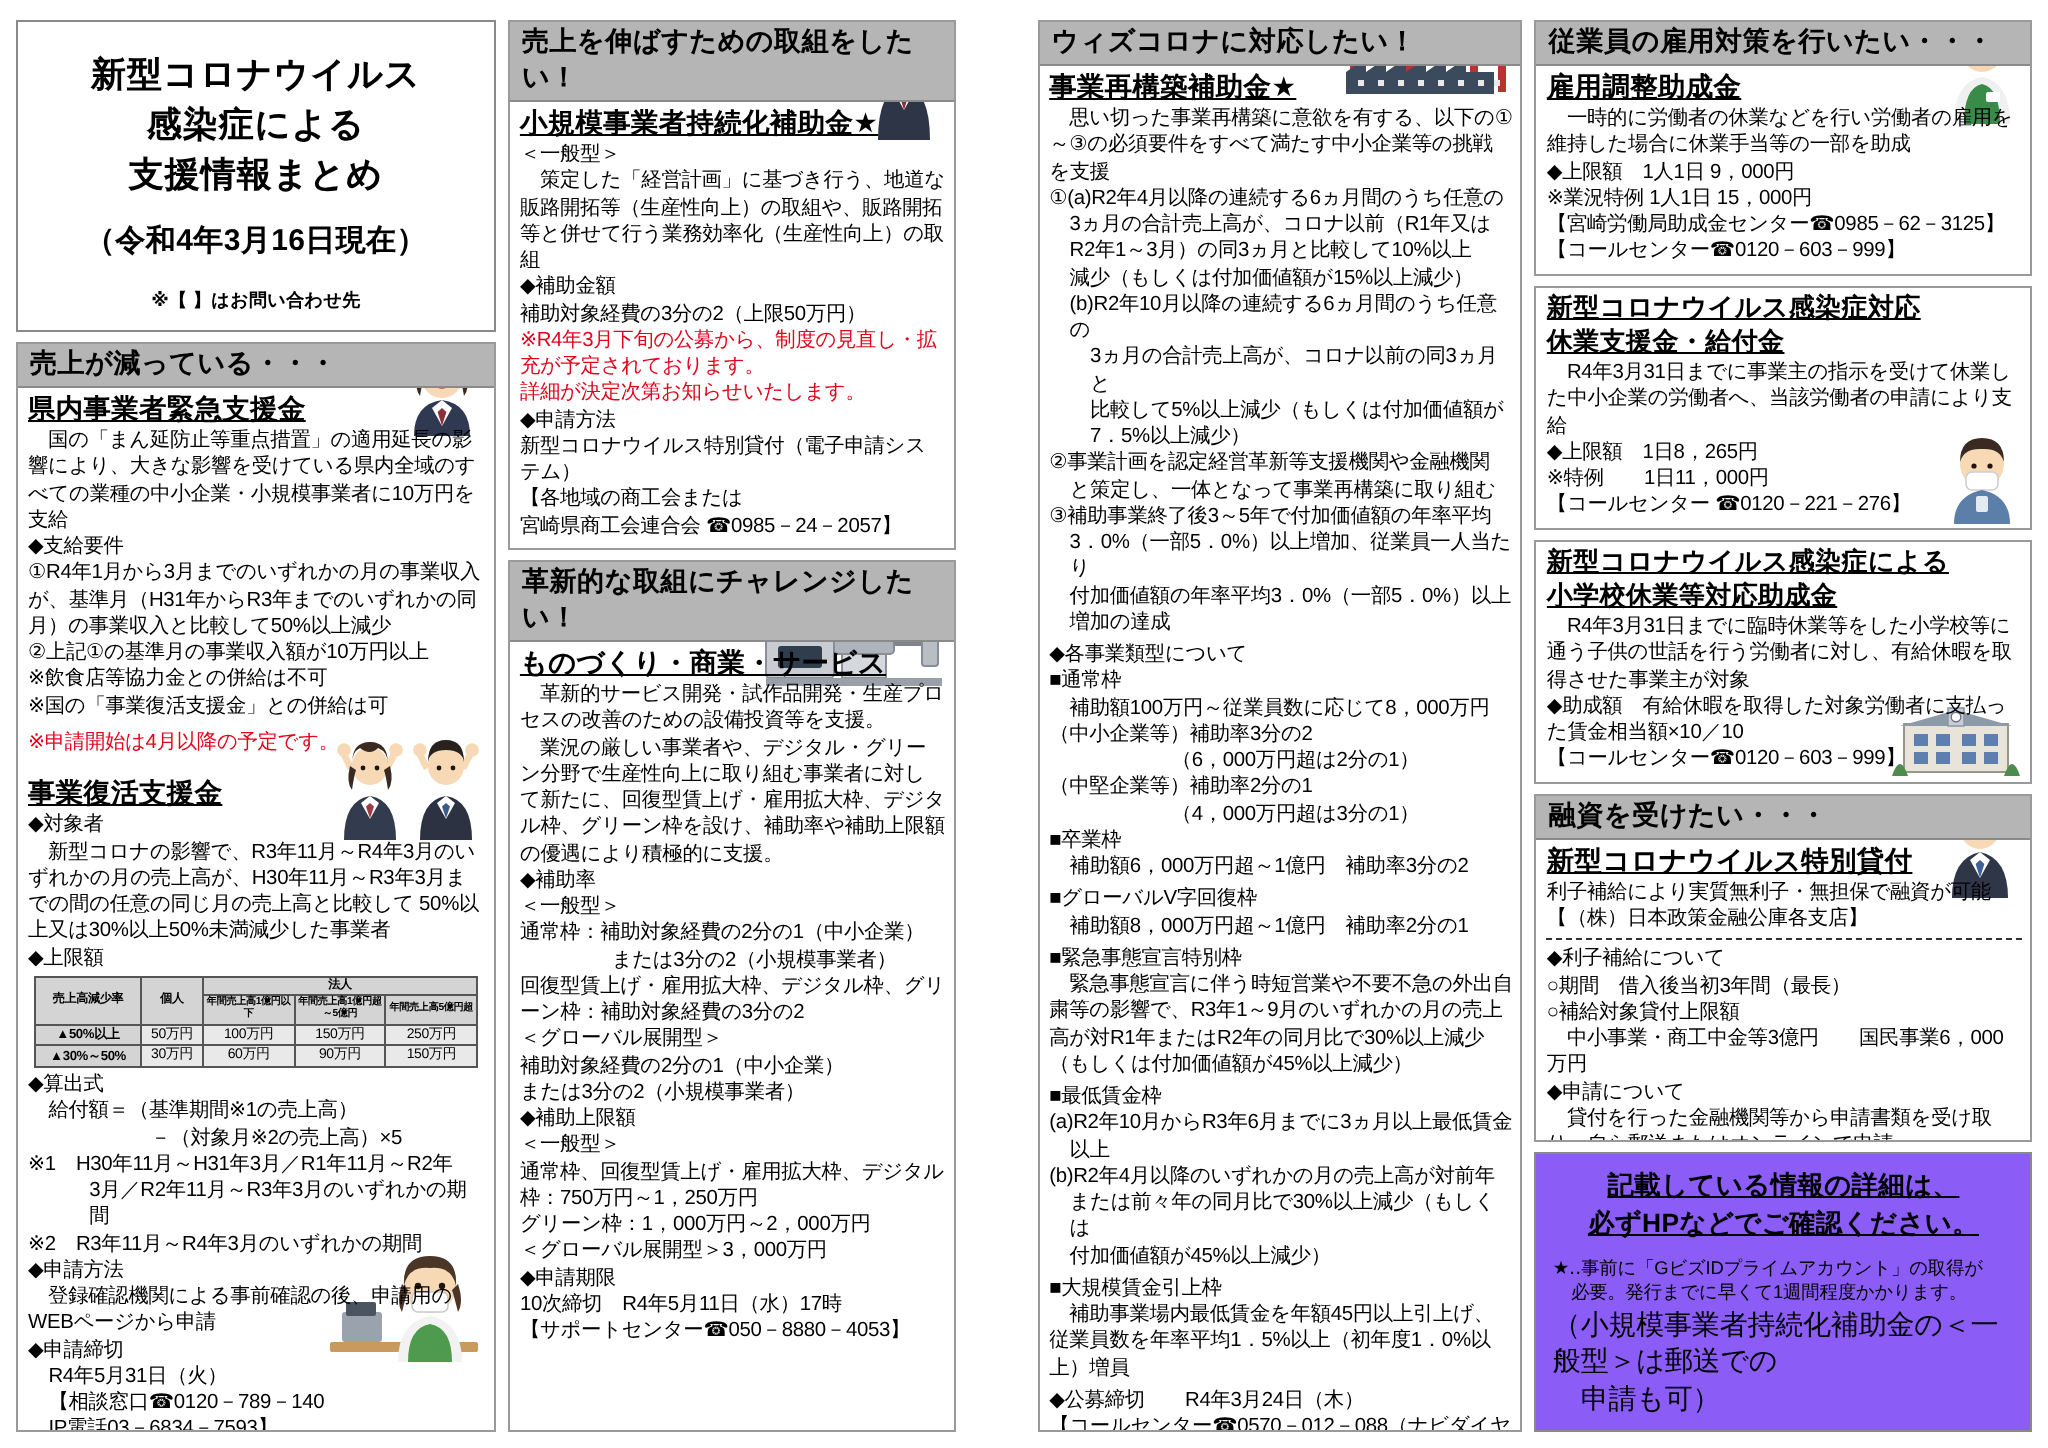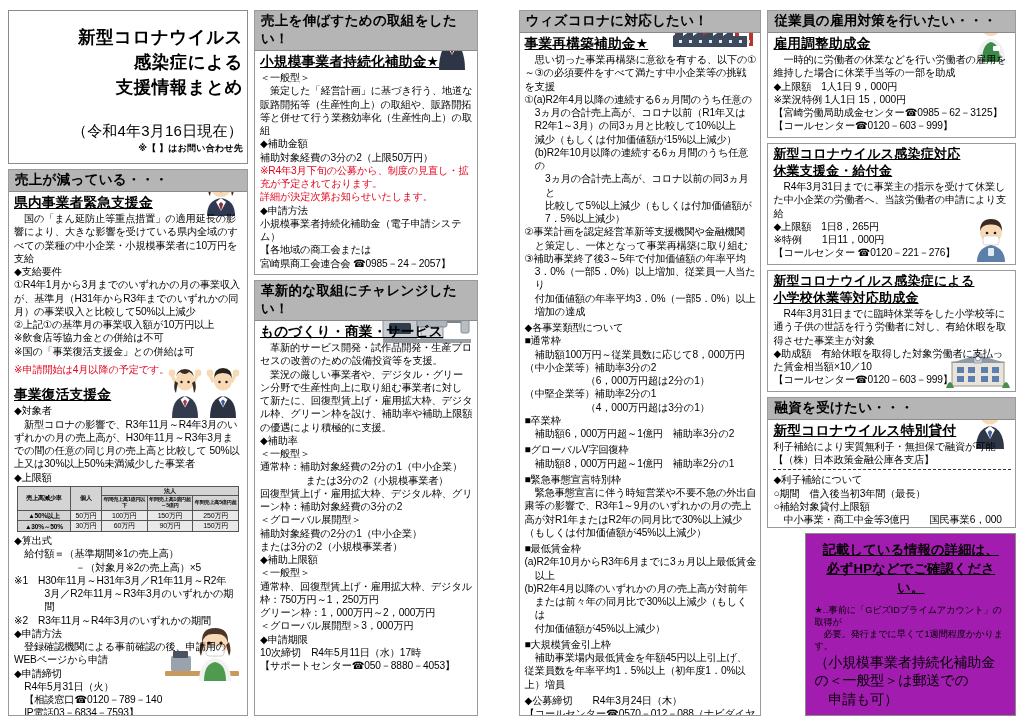--- a/index.html
+++ b/index.html
@@ -31,31 +31,31 @@
   .box{
     border:1px solid #9a9a9a;
     box-sizing:border-box;
     position:relative;
     overflow:hidden;
     background:#fff;
   }
   .titlebox{
     border:1px solid #8a8a8a;
     box-sizing:border-box;
-    text-align:right;
+    text-align:center;
     padding:14px 4px 8px 4px;
   }
   .titlebox .t1{
     font-size:17.5px;font-weight:bold;line-height:1.42;letter-spacing:.5px;
   }
   .titlebox .t2{
-    font-size:15px;font-weight:normal;line-height:1.5;margin-top:20px;letter-spacing:.2px;
+    font-size:15px;font-weight:bold;line-height:1.5;margin-top:10px;letter-spacing:.2px;
   }
   .titlebox .t3{
-    font-size:9px;margin-top:0;font-weight:bold;letter-spacing:.2px;
+    font-size:9px;margin-top:12px;font-weight:bold;letter-spacing:.2px;
   }
 
   .cathead{
     background:#b5b5b5;
     border-bottom:1px solid #8a8a8a;
     font-size:13.5px;
     font-weight:bold;
     padding:1px 6px 2px 6px;
     letter-spacing:.3px;
     position:relative;
@@ -112,25 +112,24 @@
     line-height:1.1;
     letter-spacing:-0.2px;
   }
   table.lim th{background:#d4d4d4;font-weight:bold;}
   table.lim td{background:#e9e9e9;font-size:7px;}
   table.lim td.rh{background:#d4d4d4;font-weight:bold;font-size:6.6px;}
   table.lim .tiny{font-size:5.1px;}
 
   
   .notice{
-    background:#a21caf;
+    background:#8b5cf6;
     border:1px solid #8a8a8a;
     padding:6px 8px 7px 8px;
     box-sizing:border-box;
-    margin-left:38px;
   }
   .notice .nt{
     text-align:center;
     font-size:13.2px;
     font-weight:bold;
     text-decoration:underline;
     line-height:1.45;
     letter-spacing:.2px;
   }
   .notice .nb{
@@ -321,21 +320,21 @@
       <div class="prog">
         <div class="ptitle">小規模事業者持続化補助金★</div>
         <div class="body">
           <p>＜一般型＞</p>
           <p>　策定した「経営計画」に基づき行う、地道な販路開拓等（生産性向上）の取組や、販路開拓等と併せて行う業務効率化（生産性向上）の取組</p>
           <p>◆補助金額</p>
           <p>補助対象経費の3分の2（上限50万円）</p>
           <p class="red">※R4年3月下旬の公募から、制度の見直し・拡充が予定されております。</p>
           <p class="red">詳細が決定次第お知らせいたします。</p>
           <p>◆申請方法</p>
-          <p>小規模事業者持続化補助金（電子申請システム）</p>
+          <p>新型コロナウイルス特別貸付（電子申請システム）</p>
           <p>【各地域の商工会または</p>
           <p>宮崎県商工会連合会 ☎0985－24－2057】</p>
         </div>
       </div>
     </div>
 
     <div class="box" style="flex:1;">
       <div class="cathead">革新的な取組にチャレンジしたい！</div>
       <div class="ill" style="top:24px;right:4px;">
         <svg width="92" height="40" viewBox="0 0 92 40">

